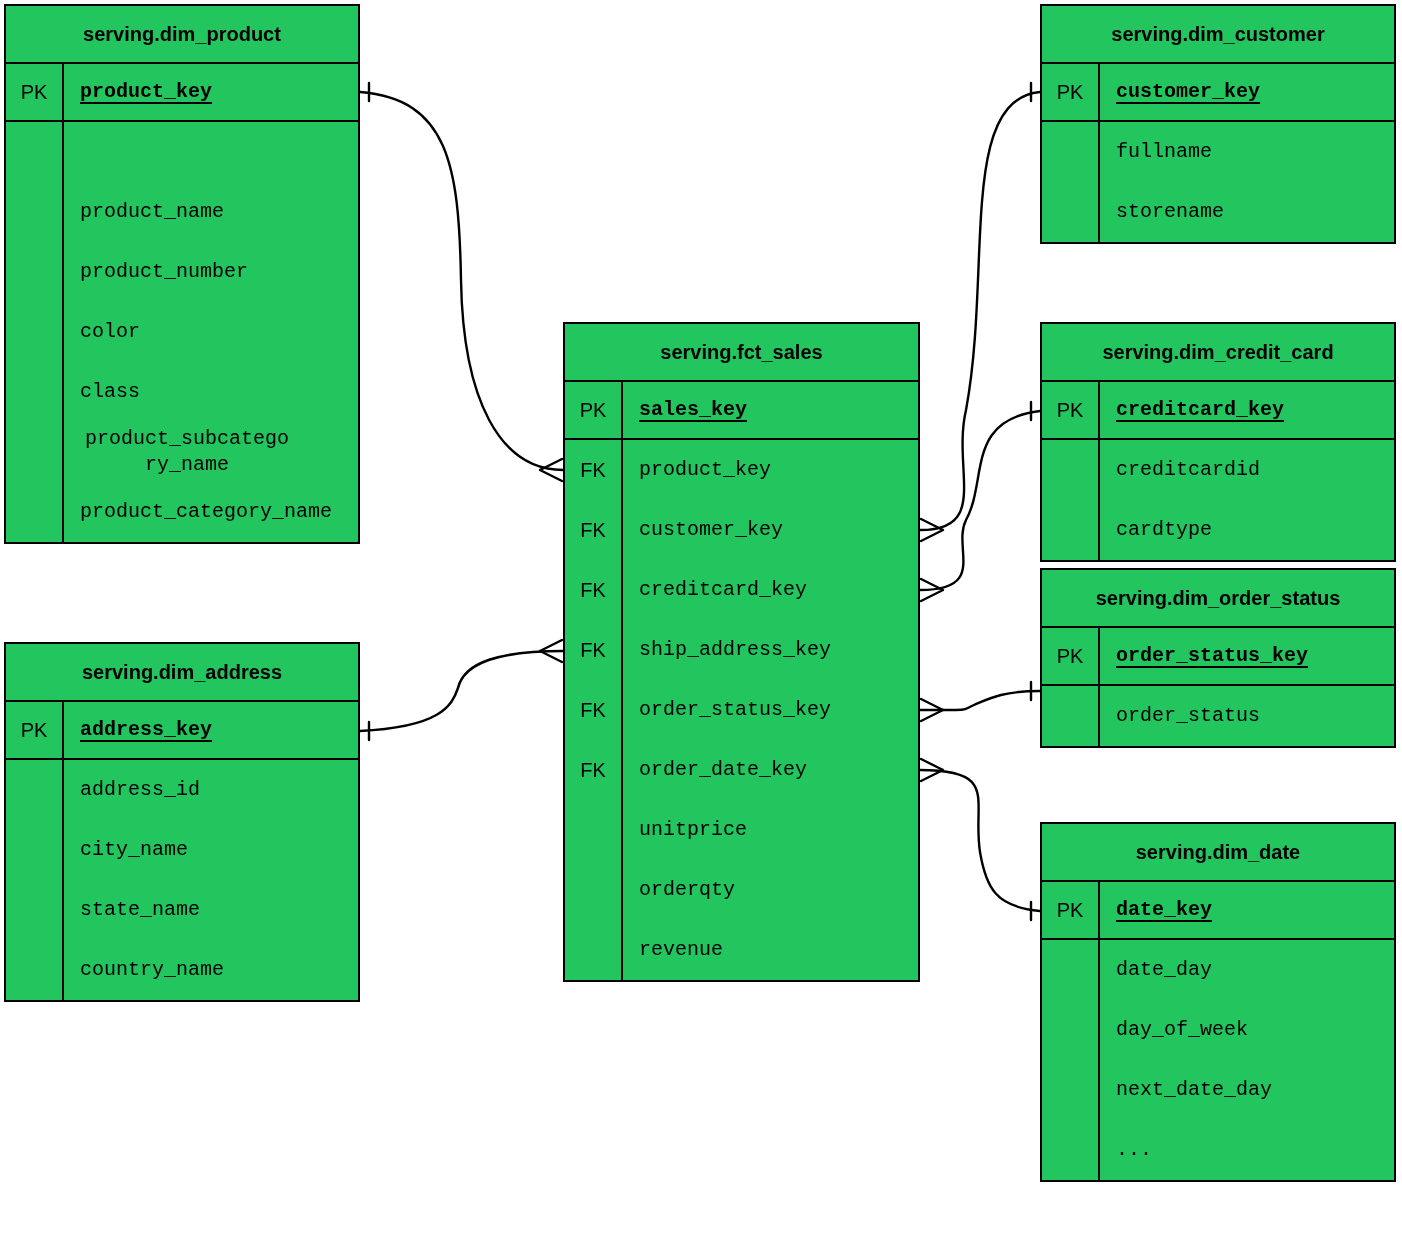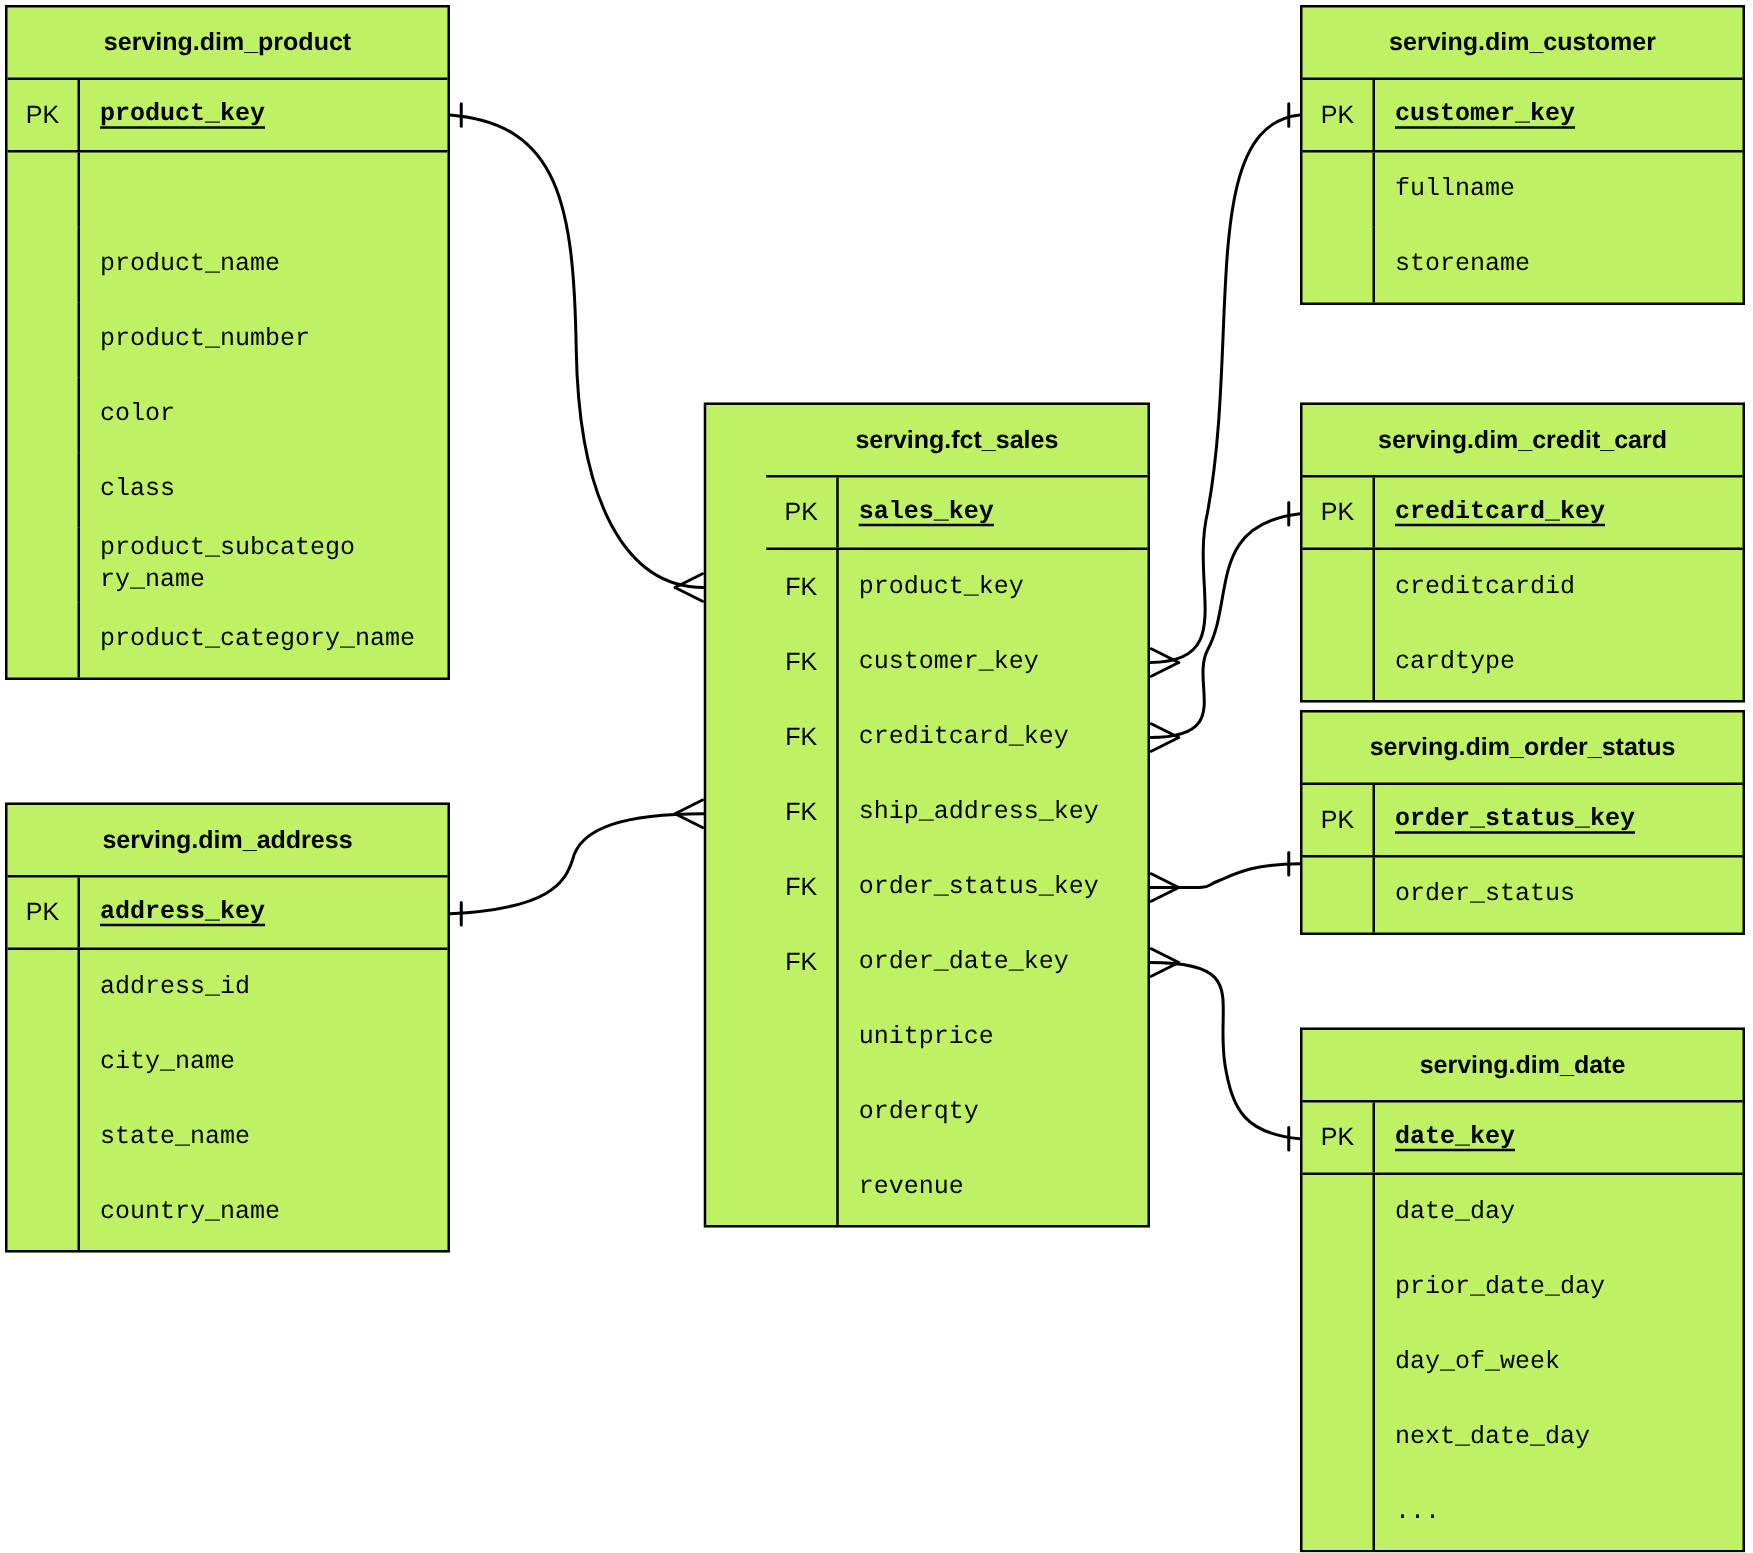--- a/index.html
+++ b/index.html
@@ -9,21 +9,22 @@
     width: 1402px;
     height: 1242px;
     background: #ffffff;
     font-family: "Liberation Sans", sans-serif;
     color: #000000;
     overflow: hidden;
   }
   .tbl {
     position: absolute;
     border: 2px solid #000;
-    background: #bef264;
+    background: #22c55e;
+    text-align: center;
   }
   .ttl {
     height: 58px;
     border-bottom: 2px solid #000;
     display: flex;
     align-items: center;
     justify-content: center;
     font-weight: 700;
     font-size: 20px;
     white-space: nowrap;
@@ -126,21 +127,21 @@
     <div class="row frow">
       <span class="kc"></span>
       <span class="nc">state_name</span>
     </div>
     <div class="row frow">
       <span class="kc"></span>
       <span class="nc">country_name</span>
     </div>
   </div>
 
-  <div class="tbl" style="left:563px; top:322px; width:357px;padding-left:48px;">
+  <div class="tbl" style="left:563px; top:322px; width:357px;">
     <div class="ttl">serving.fct_sales</div>
     <div class="row pkrow">
       <span class="kc pklabel">PK</span>
       <span class="nc pkname">sales_key</span>
     </div>
     <div class="row frow">
       <span class="kc">FK</span>
       <span class="nc">product_key</span>
     </div>
     <div class="row frow">
@@ -223,24 +224,20 @@
 
   <div class="tbl" style="left:1040px; top:822px; width:356px;">
     <div class="ttl">serving.dim_date</div>
     <div class="row pkrow">
       <span class="kc pklabel">PK</span>
       <span class="nc pkname">date_key</span>
     </div>
     <div class="row frow">
       <span class="kc"></span>
       <span class="nc">date_day</span>
-    </div>
-    <div class="row frow">
-      <span class="kc"></span>
-      <span class="nc">prior_date_day</span>
     </div>
     <div class="row frow">
       <span class="kc"></span>
       <span class="nc">day_of_week</span>
     </div>
     <div class="row frow">
       <span class="kc"></span>
       <span class="nc">next_date_day</span>
     </div>
     <div class="row frow">

